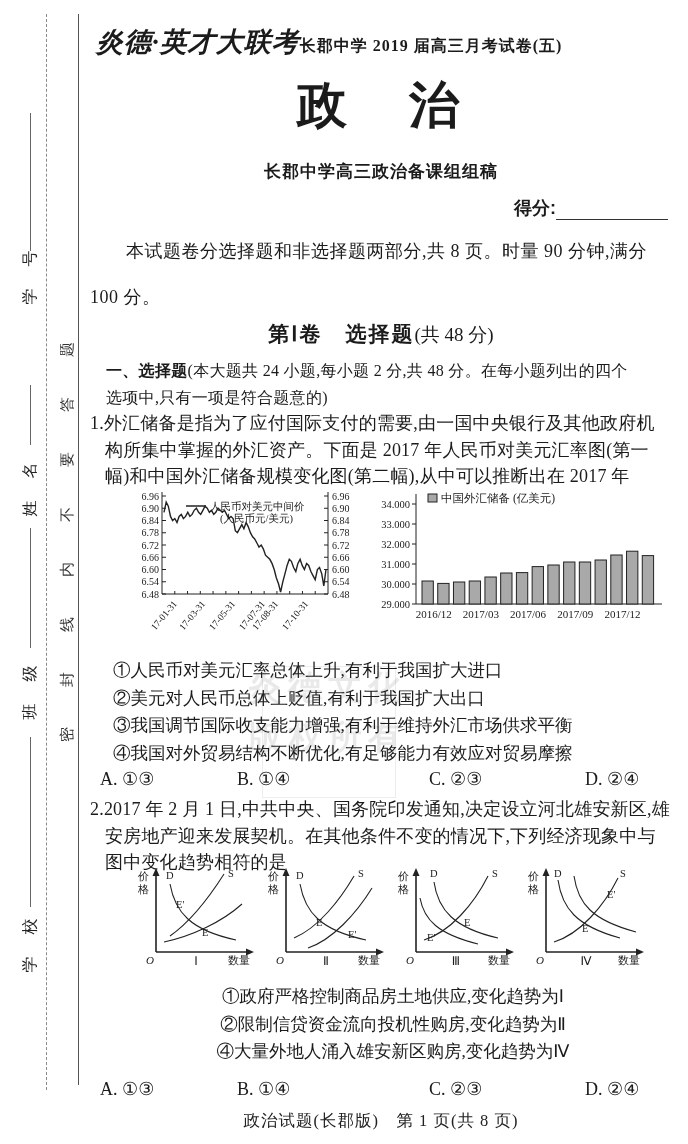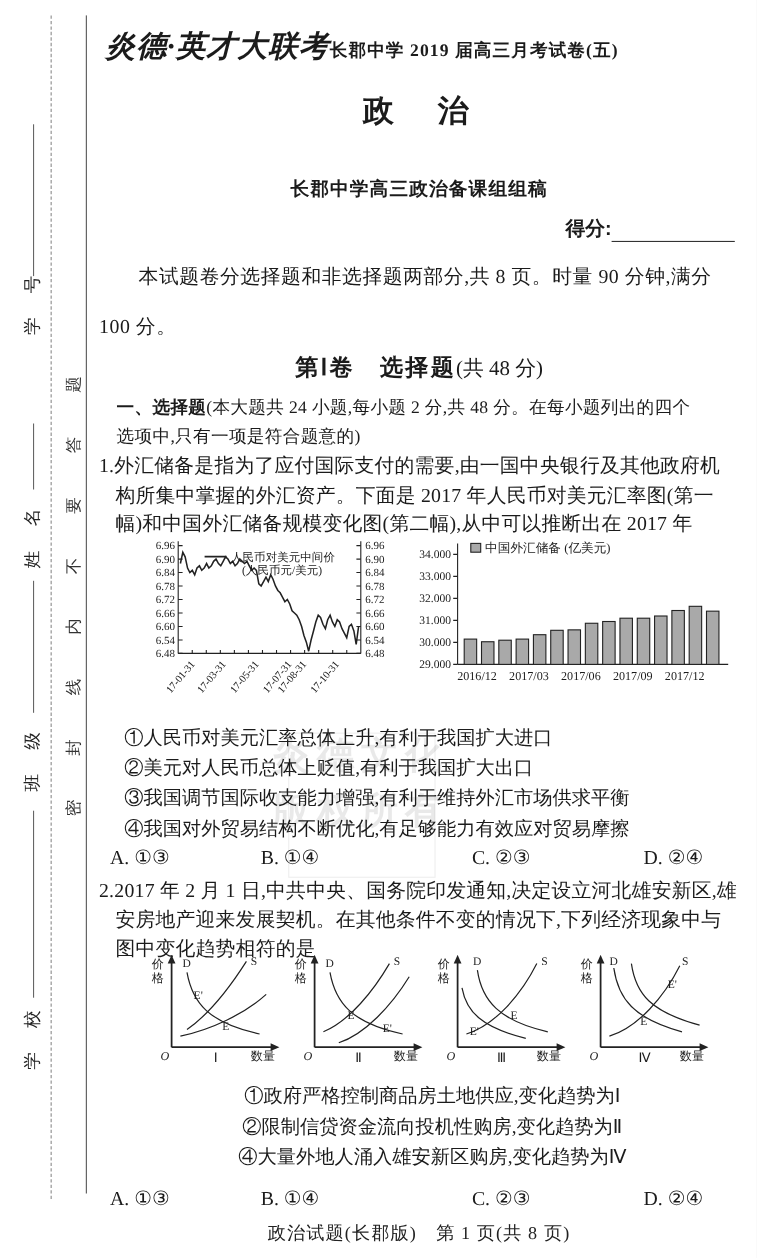--- a/index.html
+++ b/index.html
@@ -11,22 +11,22 @@
   .content-rule{position:absolute;left:78px;top:14px;height:1071px;width:0;border-left:1px solid #555;}
   .v-blank{position:absolute;left:30px;width:0;border-left:1px solid #666;}
   .vchar{position:absolute;left:12px;width:36px;text-align:center;font-size:16px;color:#222;
          transform:rotate(-90deg);}
   .sealchar{position:absolute;left:54px;width:26px;text-align:center;font-size:15px;color:#333;
             transform:rotate(-90deg);}
   
   .hdr{position:absolute;left:96px;top:24px;width:580px;white-space:nowrap;}
   .hdr .brand{font-weight:900;font-style:italic;font-size:27px;letter-spacing:1px;}
   .hdr .rest{font-weight:600;font-size:16px;letter-spacing:1px;}
-  .title{position:absolute;left:90px;top:82px;width:582px;text-align:center;
-         font-family:"Liberation Sans",sans-serif;font-weight:bold;font-size:28px;letter-spacing:6px;}
+  .title{position:absolute;left:90px;top:72px;width:582px;text-align:center;
+         font-family:"Liberation Sans",sans-serif;font-weight:bold;font-size:50px;letter-spacing:6px;}
   .subtitle{position:absolute;left:90px;top:160px;width:582px;text-align:center;
             font-family:"Liberation Sans",sans-serif;font-weight:bold;font-size:17px;letter-spacing:1px;}
   .score{position:absolute;left:90px;top:196px;width:578px;text-align:right;
          font-family:"Liberation Sans",sans-serif;font-weight:bold;font-size:18px;}
   .score .blank{display:inline-block;width:112px;border-bottom:1px solid #333;height:18px;vertical-align:bottom;}
   .intro{position:absolute;left:90px;top:228px;width:582px;font-size:18px;line-height:46px;letter-spacing:0.5px;}
   .intro .l1{text-indent:2em;}
   .section{position:absolute;left:90px;top:320px;width:582px;text-align:center;font-size:21px;}
   .section .main{font-family:"Liberation Sans",sans-serif;font-weight:bold;letter-spacing:2px;}
   .section .paren{font-size:19px;}

